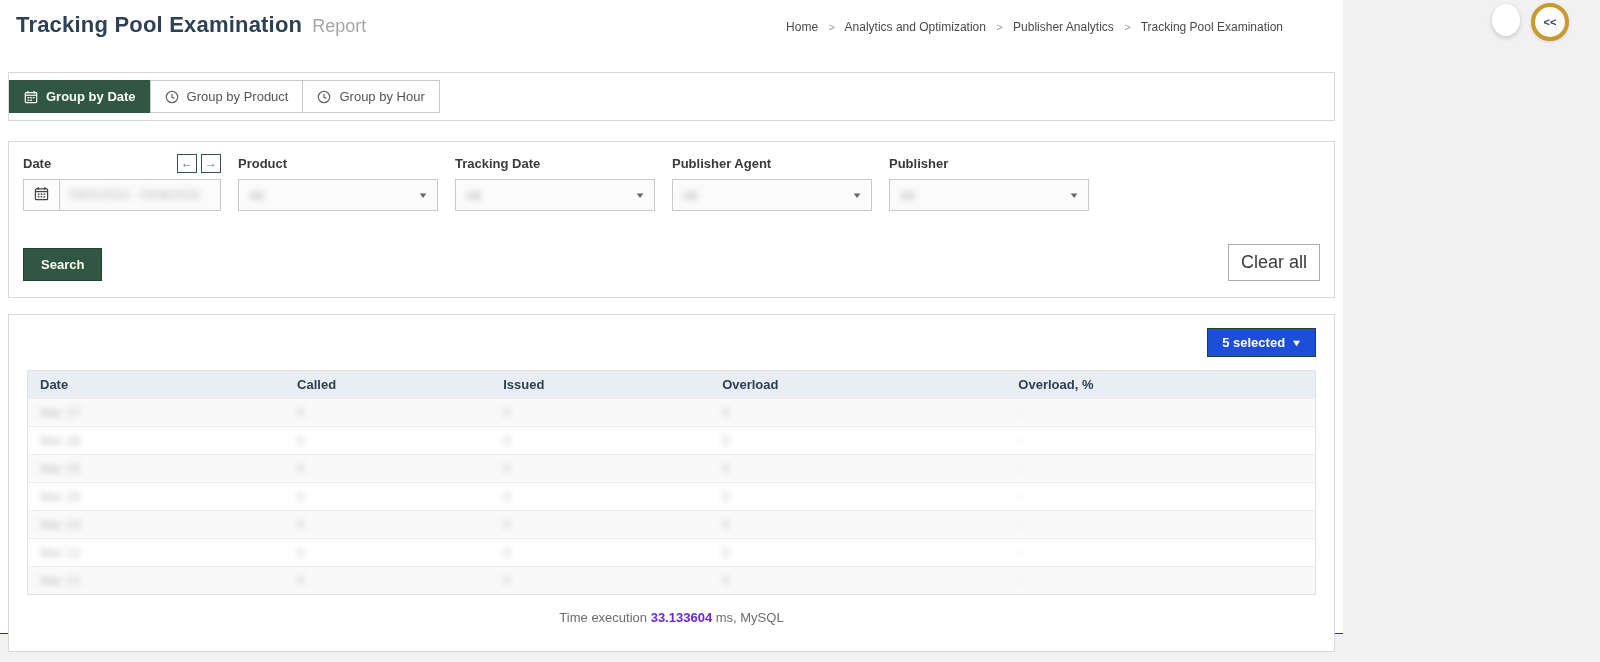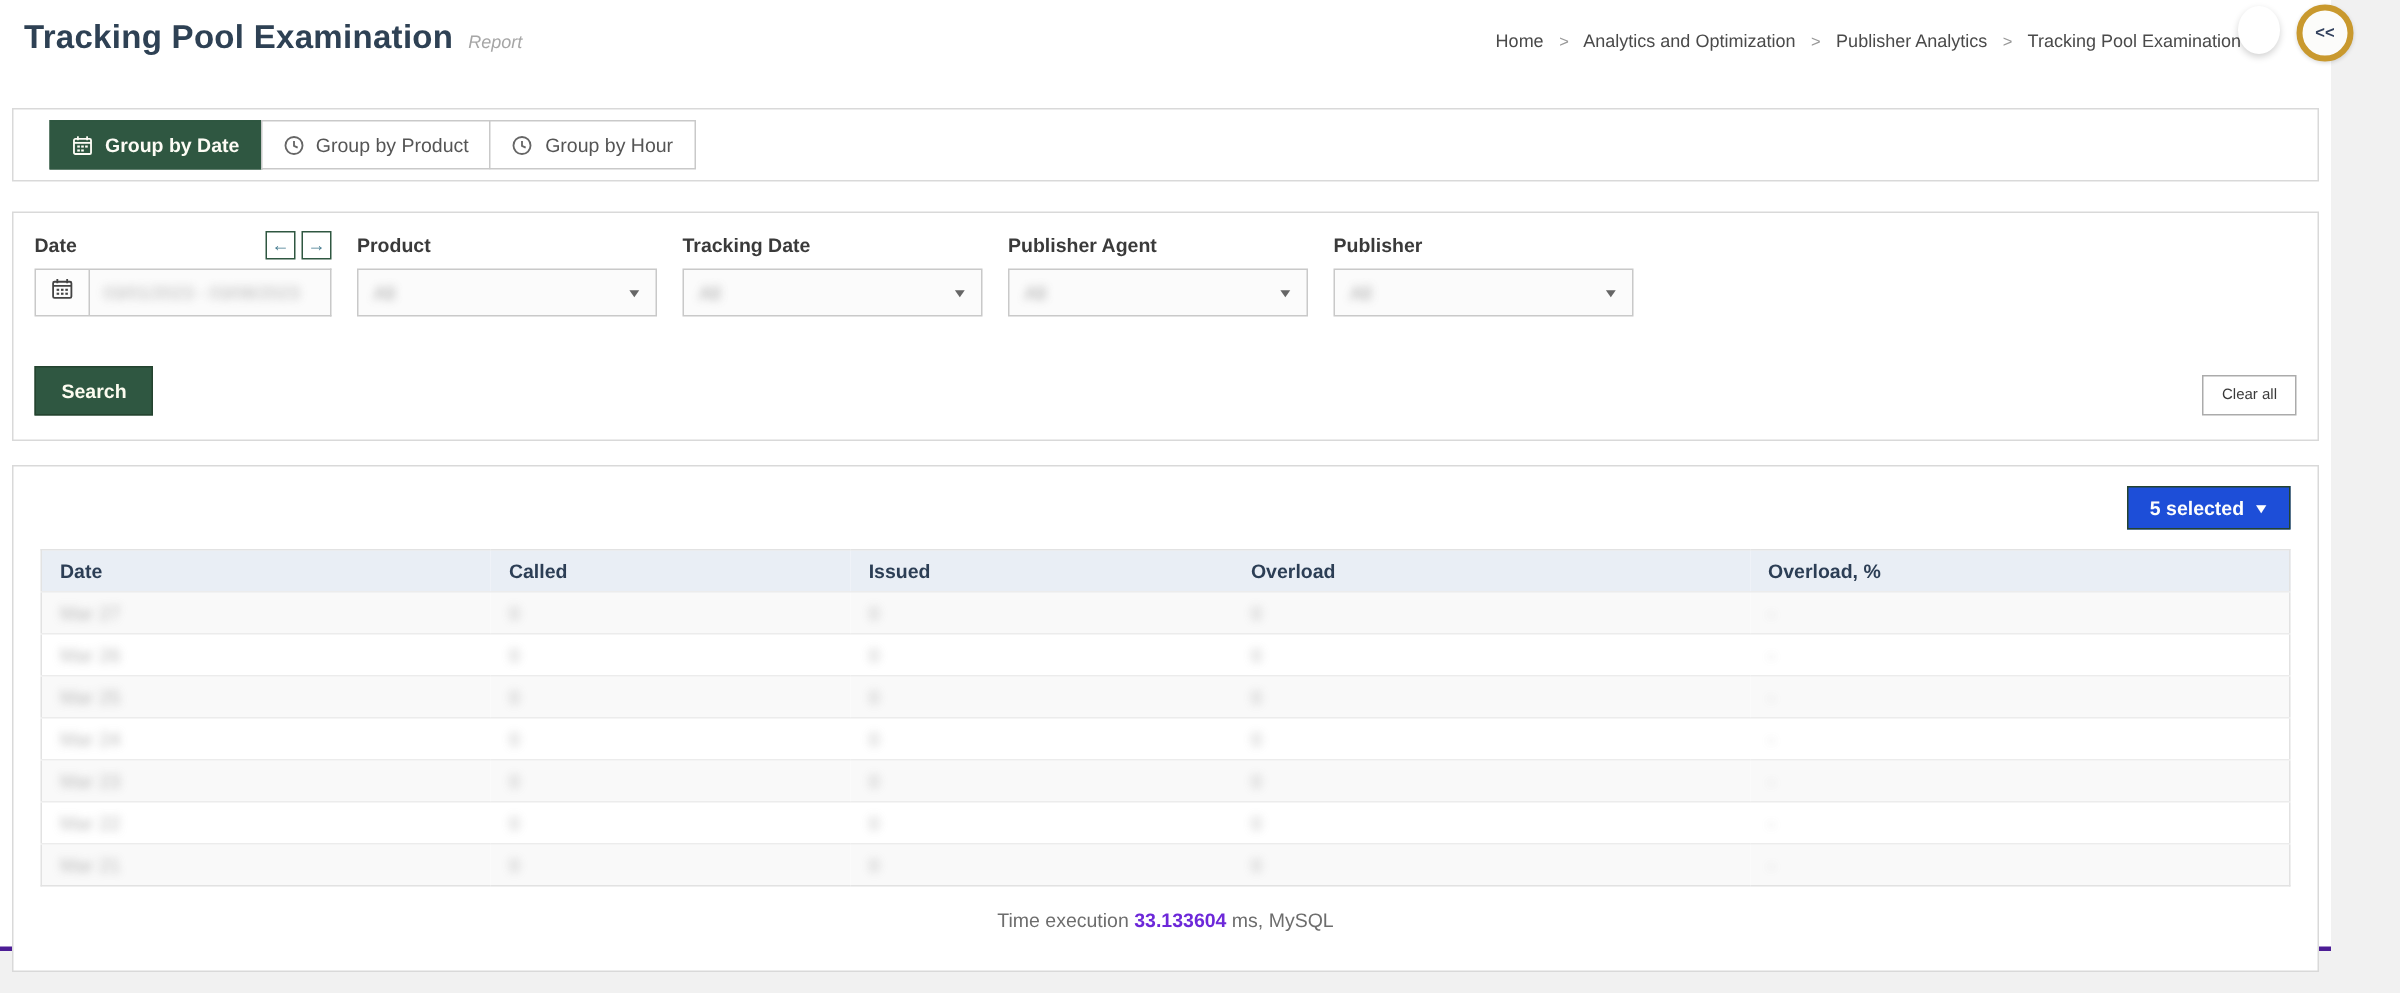--- a/index.html
+++ b/index.html
@@ -5,34 +5,34 @@
   * { box-sizing: border-box; }
   html, body { margin: 0; padding: 0; }
   body {
     width: 1600px; height: 662px;
     background: #f1f1f1;
     font-family: "Liberation Sans", sans-serif;
     overflow: hidden;
     position: relative;
   }
   .content-card {
-    width: 1554px; height: 634px;
+    width: 1343px; height: 634px;
     background: #ffffff;
-    border-bottom: 3px solid #4c1d95;
+    border-bottom: 1px solid #4c1d95;
     position: relative;
   }
 
   
   .page-header {
     display: flex; justify-content: space-between; align-items: flex-start;
     padding: 12px 60px 0 16px; height: 56px;
   }
   .title-wrap { display: flex; align-items: baseline; gap: 10px; }
   .page-title { font-size: 22px; font-weight: bold; color: #2e4154; letter-spacing: .2px; }
-  .page-subtitle { font-size: 12px; color: #a6a6a6; font-style: italic; }
+  .page-subtitle { font-size: 18px; color: #a6a6a6; }
   .breadcrumb { margin-top: 8px; font-size: 12px; color: #4a4a4a; white-space: nowrap; }
   .breadcrumb .crumb { color: #4a4a4a; cursor: pointer; }
   .breadcrumb .sep { color: #999; margin: 0 7px; font-size: 11px; }
 
   .floating-blob {
     position: absolute; left: 1492px; top: 4px;
     width: 28px; height: 32px; background: #fff; border-radius: 50%;
     box-shadow: 0 2px 5px rgba(0,0,0,.18);
   }
   .collapse-btn {
@@ -41,21 +41,21 @@
     background: #fcfcfa; border: 4px solid #c9992e;
     display: flex; align-items: center; justify-content: center;
     font-size: 11px; font-weight: bold; color: #33425e;
     cursor: pointer; box-shadow: 0 1px 3px rgba(0,0,0,.15);
   }
 
   
   .panel { margin: 0 8px; border: 1px solid #d9d9d9; background: #fff; }
 
   
-  .tabs-panel { margin-top: 16px; padding: 7px 24px; display: flex; }
+  .tabs-panel { margin-top: 16px; padding: 7px 0; display: flex; }
   .tab {
     height: 33px; padding: 0 14px;
     display: flex; align-items: center; gap: 8px;
     font-size: 13px; color: #555;
     background: #fff; border: 1px solid #c9c9c9;
     cursor: pointer; white-space: nowrap;
   }
   .tab + .tab { margin-left: -1px; }
   .tab.active {
     background: #2f5741; border-color: #2f5741; color: #fdfcf5; font-weight: bold;
@@ -96,21 +96,21 @@
   .redacted { filter: blur(3px); opacity: .75; user-select: none; }
 
   .actions-row { display: flex; justify-content: space-between; align-items: flex-end; margin-top: 33px; }
   .search-btn {
     background: #2f5741; border: 1px solid #24432f; color: #fdfcf0;
     font-size: 13px; font-weight: bold; padding: 8px 17px; cursor: pointer;
     font-family: inherit;
   }
   .clear-btn {
     background: #fff; border: 1px solid #ababab; color: #3a3a3a;
-    font-size: 10px; padding: 7px 12px; cursor: pointer; font-family: inherit;
+    font-size: 18px; padding: 7px 12px; cursor: pointer; font-family: inherit;
   }
 
   
   .table-panel { margin-top: 16px; padding: 10px 18px 26px 18px; }
   .selected-row { display: flex; justify-content: flex-end; margin: 3px 0 13px 0; }
   .selected-btn {
     background: #1d4ed8; border: 1px solid #24432f; color: #fdfdfd;
     font-size: 13px; font-weight: bold; padding: 6px 14px; cursor: pointer;
     display: flex; align-items: center; gap: 7px; font-family: inherit;
   }

